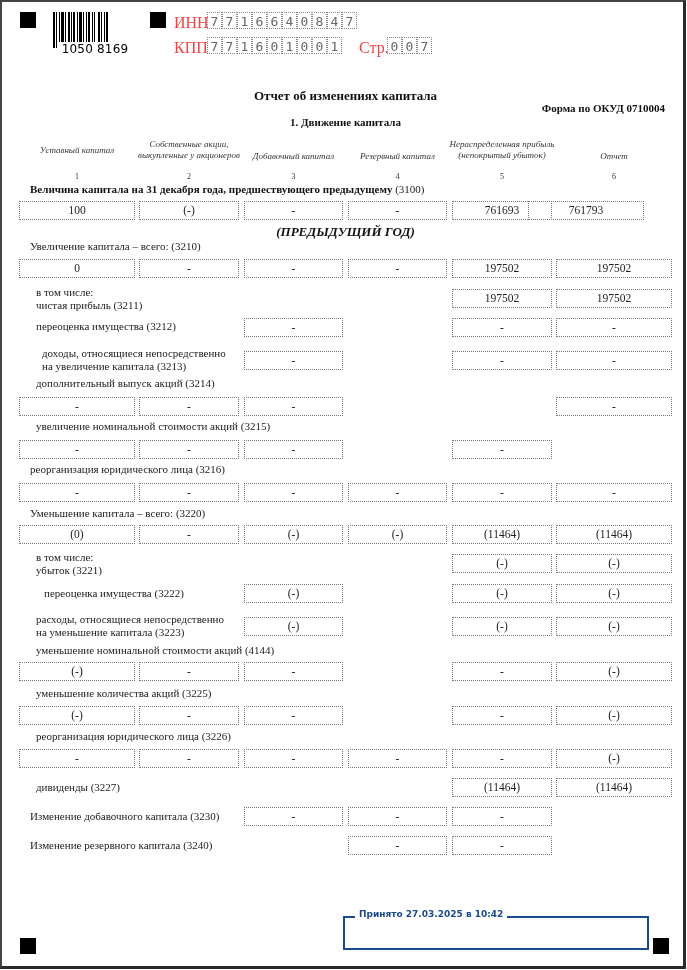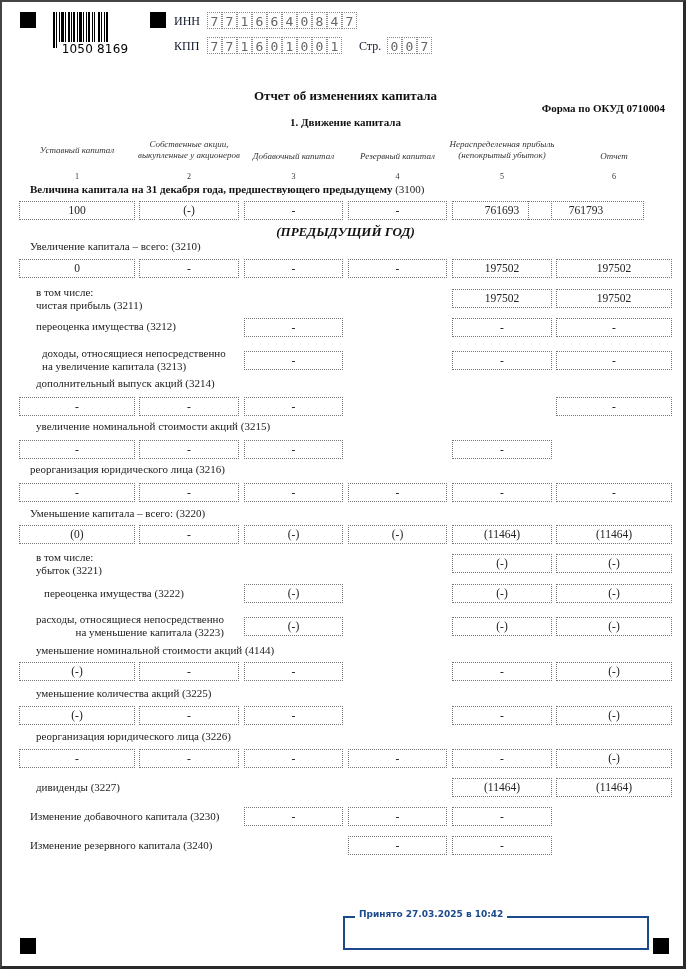--- a/index.html
+++ b/index.html
@@ -8,21 +8,21 @@
     position: absolute; left: 0; top: 0; width: 681px; height: 964px;
     border-top: 2px solid #444; border-left: 2px solid #444;
     border-right: 3px solid #2a2a2a; border-bottom: 3px solid #2a2a2a;
     background: #fff;
     font-family: "Liberation Serif", "DejaVu Serif", serif;
     color: #111;
   }
   .marker { position: absolute; width: 16px; height: 16px; background: #000; }
   .barcode { position: absolute; left: 51px; top: 10px; width: 78px; height: 36px; }
   .barcode-num { position: absolute; left: 55px; top: 40px; width: 76px; font-family: "DejaVu Sans", sans-serif; font-size: 12px; letter-spacing: 0.2px; text-align: center; color: #000; background: #fff; line-height: 14px; }
-  .lbl { position: absolute; font-size: 12px; color: #0f172a; }
+  .lbl { position: absolute; font-size: 16px; color: #ef4444; }
   .digits { position: absolute; display: flex; }
   .digit { width: 15px; height: 17px; border: 1px dotted #888; margin-right: 0px; font-family: "DejaVu Sans Mono", monospace; font-size: 13px; color: #666; text-align: center; line-height: 17px; box-sizing: border-box; }
   .title { position: absolute; left: 0; width: 687px; text-align: center; font-weight: bold; font-size: 13px; }
   .okud { position: absolute; right: 18px; top: 100px; font-weight: bold; font-size: 11px; }
   .colhead { position: absolute; top: 137px; text-align: center; font-style: italic; font-size: 9px; color: #333; line-height: 11px; }
   .colnum { position: absolute; top: 170px; text-align: center; font-size: 8px; color: #333; }
   .rowlabel { position: absolute; font-size: 11px; color: #222; line-height: 13px; }
   .rowlabel b { color: #111; }
   .sub { font-style: italic; font-weight: bold; font-size: 13px; position: absolute; left: 0; width: 687px; text-align: center; top: 222px; }
   .cell { position: absolute; height: 19px; border: 1px dotted #777; box-sizing: border-box; font-size: 11.5px; text-align: center; line-height: 17px; color: #222; }
@@ -211,21 +211,21 @@
       </div>
       <div>
         <div class="rowlabel" style="left: 42px; top: 585px;">
           <div>переоценка имущества (3222)</div>
         </div>
         <div class="cell" style="left: 242px; width: 99px; top: 582px;">(-)</div>
         <div class="cell" style="left: 450px; width: 100px; top: 582px;">(-)</div>
         <div class="cell" style="left: 554px; width: 116px; top: 582px;">(-)</div>
       </div>
       <div>
-        <div class="rowlabel" style="left: 34px; top: 611px; text-align: right;">
+        <div class="rowlabel" style="left: 34px; top: 611px;">
           <div>расходы, относящиеся непосредственно</div>
           <div>на уменьшение капитала (3223)</div>
         </div>
         <div class="cell" style="left: 242px; width: 99px; top: 615px;">(-)</div>
         <div class="cell" style="left: 450px; width: 100px; top: 615px;">(-)</div>
         <div class="cell" style="left: 554px; width: 116px; top: 615px;">(-)</div>
       </div>
       <div>
         <div class="rowlabel" style="left: 34px; top: 642px;">
           <div>уменьшение номинальной стоимости акций (4144)</div>

